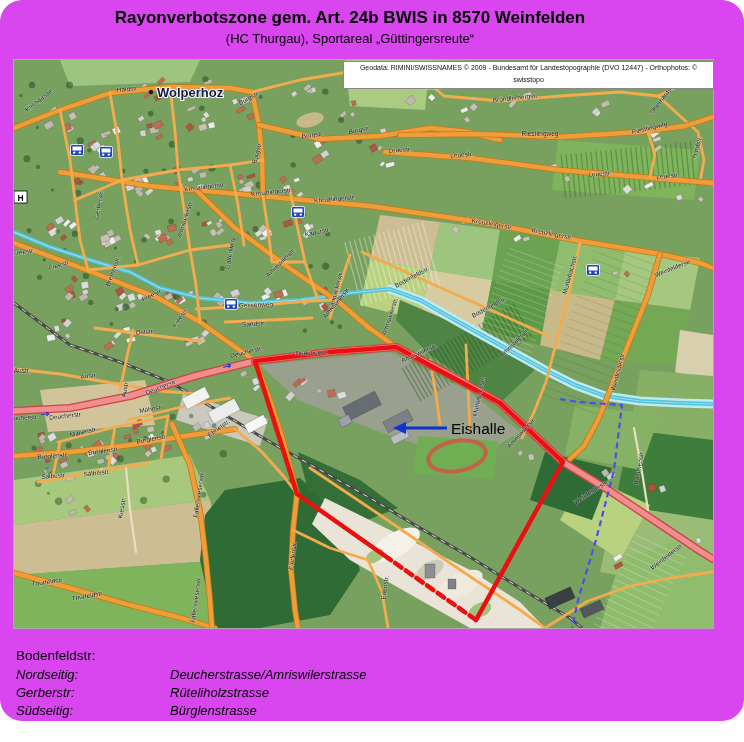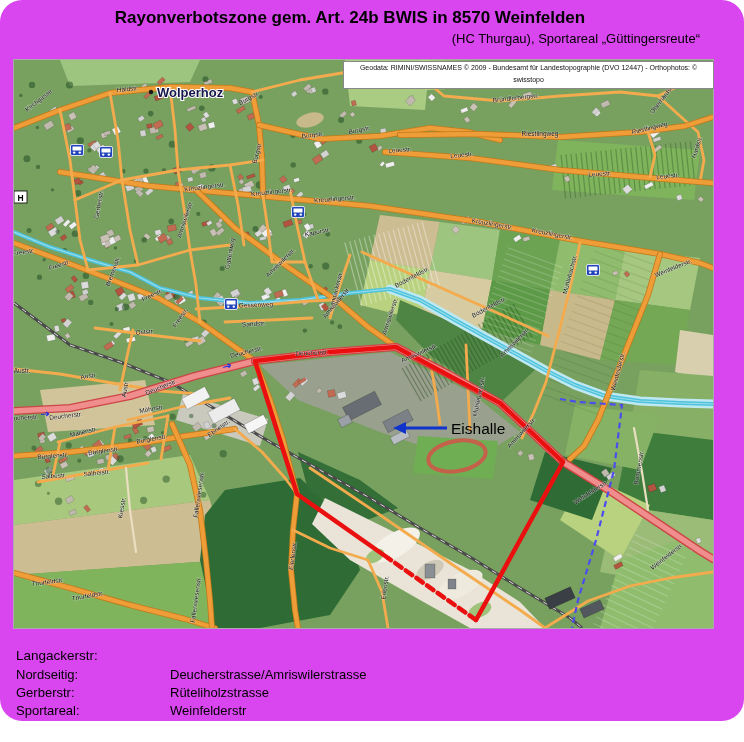--- a/index.html
+++ b/index.html
@@ -1,27 +1,27 @@
 <!DOCTYPE html>
 <html><head>
 <meta charset="utf-8">
 <style>
   html,body{margin:0;padding:0;background:#fff;}
   #page{position:relative;width:744px;height:721px;background:#d946ef;overflow:hidden;
         font-family:"Liberation Sans",sans-serif;color:#000;border-radius:22px;}
   .title{position:absolute;left:0;top:8px;width:700px;text-align:center;
          font-size:17px;font-weight:bold;}
-  .subtitle{position:absolute;left:0;top:31px;width:700px;text-align:right;font-size:13px;}
+  .subtitle{position:absolute;left:0;top:31px;width:700px;text-align:center;font-size:13px;}
   #mapsvg{position:absolute;left:14px;top:60px;outline:1px solid #aaa;background:#78a15f;}
   .copybox{position:absolute;left:343px;top:61px;width:369px;height:26px;background:#fff;
            border:1px solid #888;font-size:7px;line-height:12px;text-align:center;color:#111;
            overflow:hidden;}
   .legend{position:absolute;left:16px;top:648px;font-size:13px;}
   .legend .head{font-size:13.5px;margin-bottom:3px;}
-  .lrow{height:18px;line-height:18px;}
+  .lrow{height:18px;line-height:18px;font-style:italic;}
   .lrow .ll{display:inline-block;width:154px;}
   .slbl{font-family:"Liberation Sans",sans-serif;fill:#101010;
         paint-order:stroke;stroke:rgba(255,255,255,.55);stroke-width:.7px;}
   .place{font-size:13px;font-weight:bold;fill:#15154a;paint-order:stroke;stroke:#fff;stroke-width:2.2px;}
   .eisl{font-size:15.5px;fill:#000;}
   .hm{font-size:8.5px;font-weight:bold;fill:#000;}
 </style>
 </head>
 <body>
 
@@ -779,24 +779,27 @@
       <text class="eisl" x="451" y="434">Eishalle</text>
     </g>
   </svg>
 
   <div class="copybox">
     <div>Geodata: RIMINI/SWISSNAMES © 2009 - Bundesamt für Landestopographie (DVO 12447) - Orthophotos: © swisstopo</div>
     <div>Copyright © 1999/2009 Twix AG - MultiNet: © Tele Atlas N.V. - GeoPost: © Die Schweizerische Post</div>
   </div>
 
   <div class="legend">
-    <div class="head">Langackerstr:</div>
+    <div class="head">Bodenfeldstr:</div>
     <div class="lrow">
       <span class="ll">Nordseitig:</span><span>Deucherstrasse/Amriswilerstrasse</span>
     </div>
     <div class="lrow">
       <span class="ll">Gerberstr:</span><span>Rüteliholzstrasse</span>
+    </div>
+    <div class="lrow">
+      <span class="ll">Südseitig:</span><span>Bürglenstrasse</span>
     </div>
     <div class="lrow">
       <span class="ll">Sportareal:</span><span>Weinfelderstr</span>
     </div>
   </div>
 </div>
 
 </body></html>

